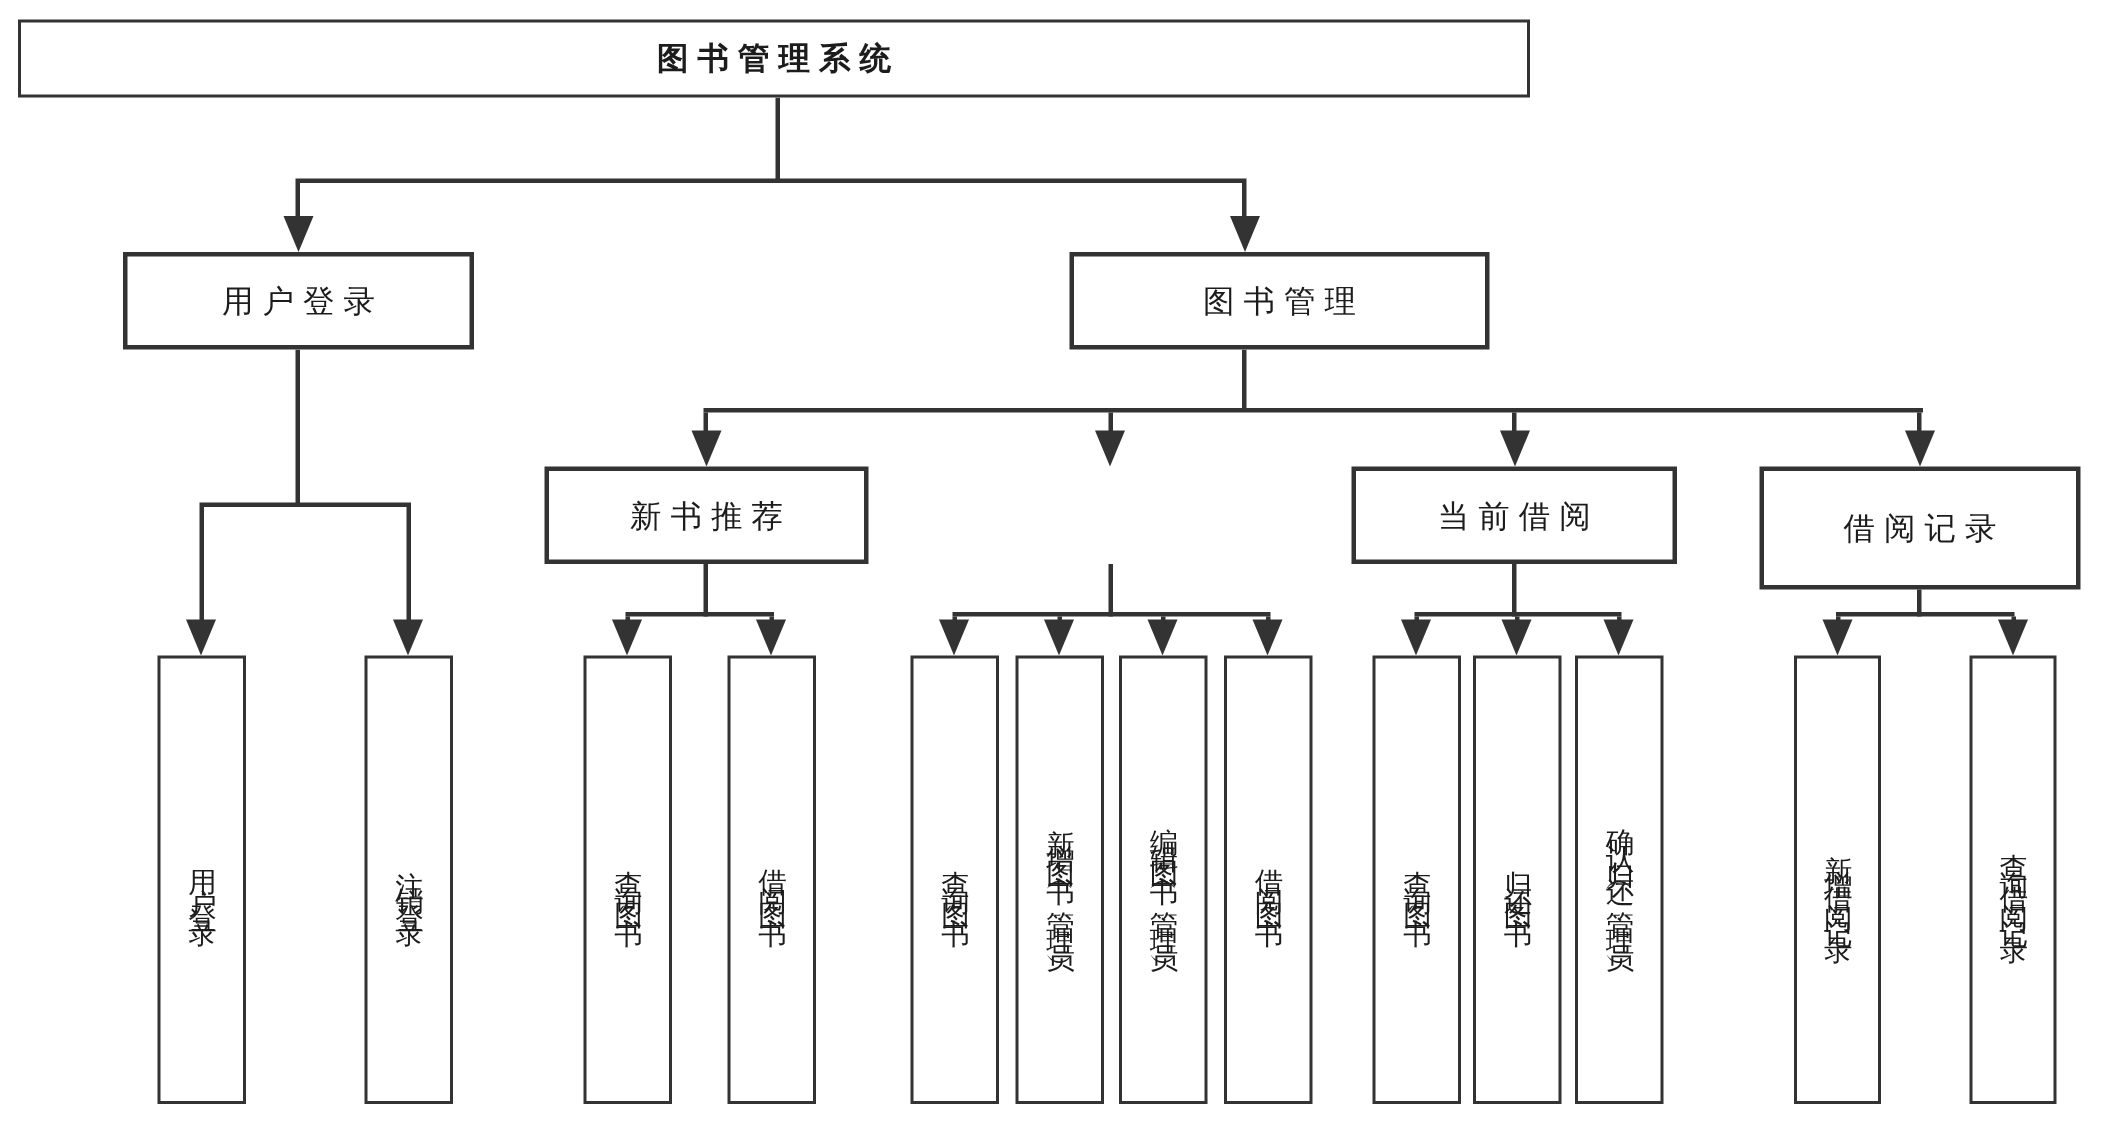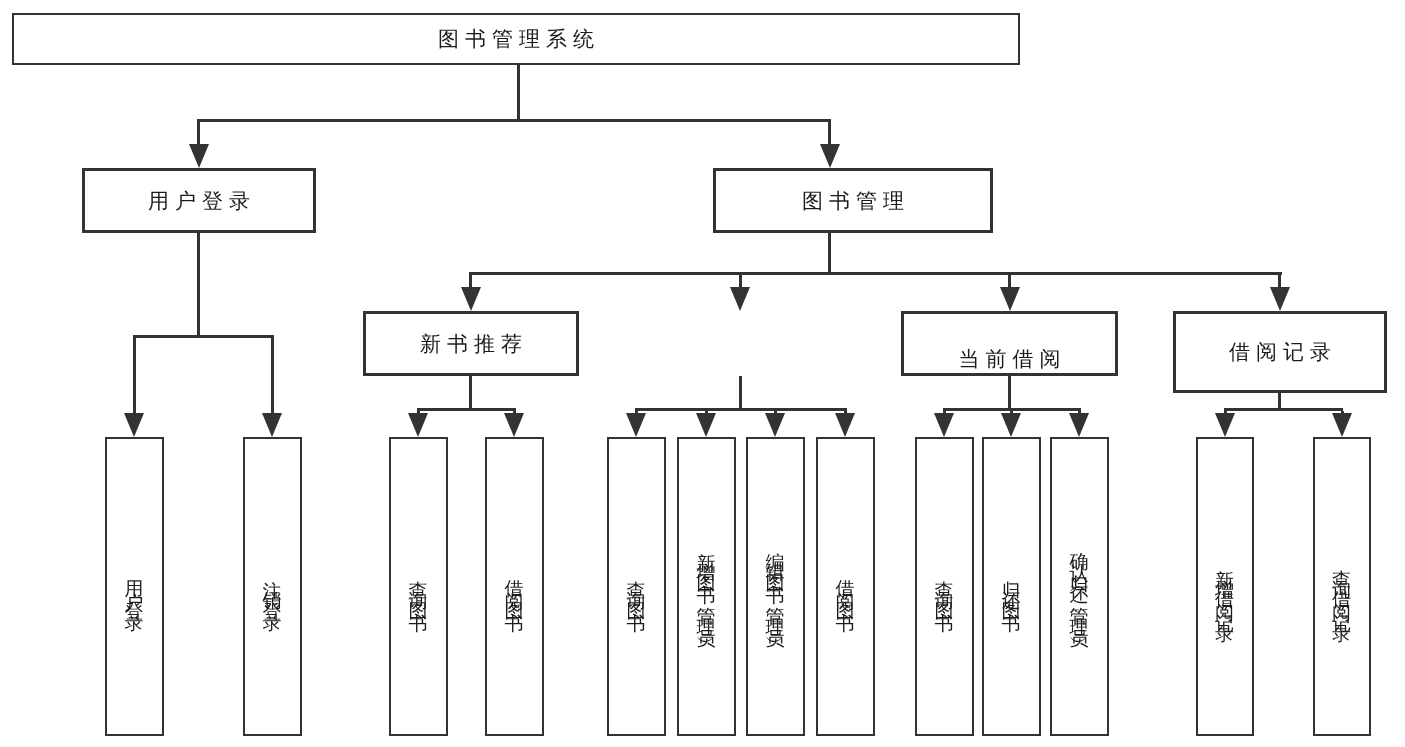--- a/index.html
+++ b/index.html
@@ -119,35 +119,35 @@
   <div class="vline" style="left:1078px; top:411px; height:6px;"></div>
   <div class="arrow" style="left:1069px; top:413px;"></div>
 
   <div class="vline" style="left:1278px; top:376px; height:35px;"></div>
   <div class="hline" style="left:1224px; top:408px; width:119px;"></div>
   <div class="vline" style="left:1224px; top:411px; height:6px;"></div>
   <div class="arrow" style="left:1215px; top:413px;"></div>
   <div class="vline" style="left:1341px; top:411px; height:6px;"></div>
   <div class="arrow" style="left:1332px; top:413px;"></div>
 
-  <div class="box" style="left:12px; top:13px; width:1008px; height:52px; border-width:2px;">
+  <div class="box" style="left:12px; top:13px; width:1008px; height:52px; border-width:2px;font-weight:bold;">
     <span class="hlabel">图书管理系统</span>
   </div>
 
   <div class="box" style="left:82px; top:168px; width:234px; height:65px;">
     <span class="hlabel">用户登录</span>
   </div>
   <div class="box" style="left:713px; top:168px; width:280px; height:65px;">
     <span class="hlabel">图书管理</span>
   </div>
 
   <div class="box" style="left:363px; top:311px; width:216px; height:65px;">
     <span class="hlabel">新书推荐</span>
   </div>
-  <div class="box" style="left:901px; top:311px; width:217px; height:65px;align-items:flex-end;">
+  <div class="box" style="left:901px; top:311px; width:217px; height:65px;">
     <span class="hlabel">当前借阅</span>
   </div>
   <div class="box" style="left:1173px; top:311px; width:214px; height:82px;">
     <span class="hlabel">借阅记录</span>
   </div>
 
   <div class="box leaf" style="left:105px; top:437px; width:59px; height:299px;">
     <span class="vtext">用户登录</span>
   </div>
   <div class="box leaf" style="left:243px; top:437px; width:59px; height:299px;">

